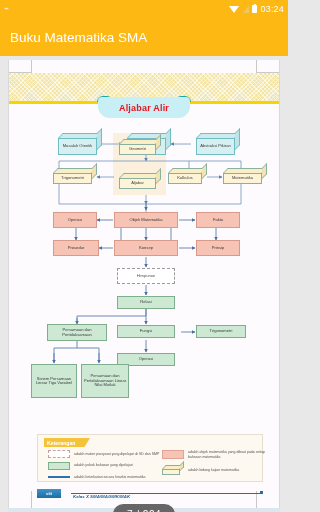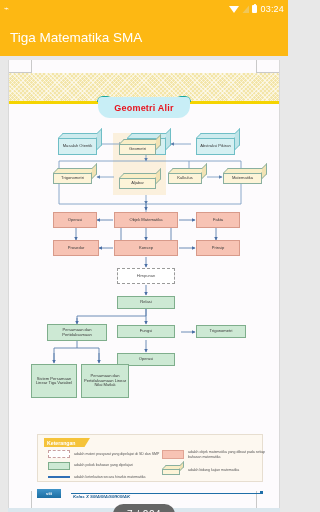--- a/index.html
+++ b/index.html
@@ -207,21 +207,21 @@
   </div>
   <div class="right">
     <span class="wifi-ico"></span>
     <span class="sig-ico"></span>
     <span class="bat-ico"></span>
     <span class="clock">03:24</span>
   </div>
 </div>
 
 <div id="app-bar">
-  <span class="title">Tiga Matematika SMA</span>
+  <span class="title">Buku Matematika SMA</span>
 </div>
 
 <div id="viewer">
 
   <div id="page">
 
     <div class="page-crop-marks">
       <div class="crop" style="left:22px;top:0;width:1px;height:13px;"></div>
       <div class="crop" style="left:0;top:12px;width:22px;height:1px;"></div>
       <div class="crop" style="right:22px;top:0;width:1px;height:13px;"></div>
@@ -229,21 +229,21 @@
       <div class="crop" style="left:22px;bottom:0;width:1px;height:22px;"></div>
       <div class="crop" style="right:22px;bottom:0;width:1px;height:22px;"></div>
     </div>
 
     <div id="band-texture"></div>
     <div id="band-rule"></div>
     <div class="band-tab" id="tab-l"></div>
     <div class="band-tab" id="tab-r"></div>
 
     <div id="diagram-title">
-      <span>Geometri Alir</span>
+      <span>Aljabar Alir</span>
     </div>
 
     <div id="flow">
 
       <div id="cream-panel"></div>
 
       <svg width="272" height="310">
         <defs>
           <marker id="ab" markerWidth="4" markerHeight="4" refX="3.4" refY="2" orient="auto">
             <path d="M0,0 L4,2 L0,4 z" fill="#5b7fae"></path>

